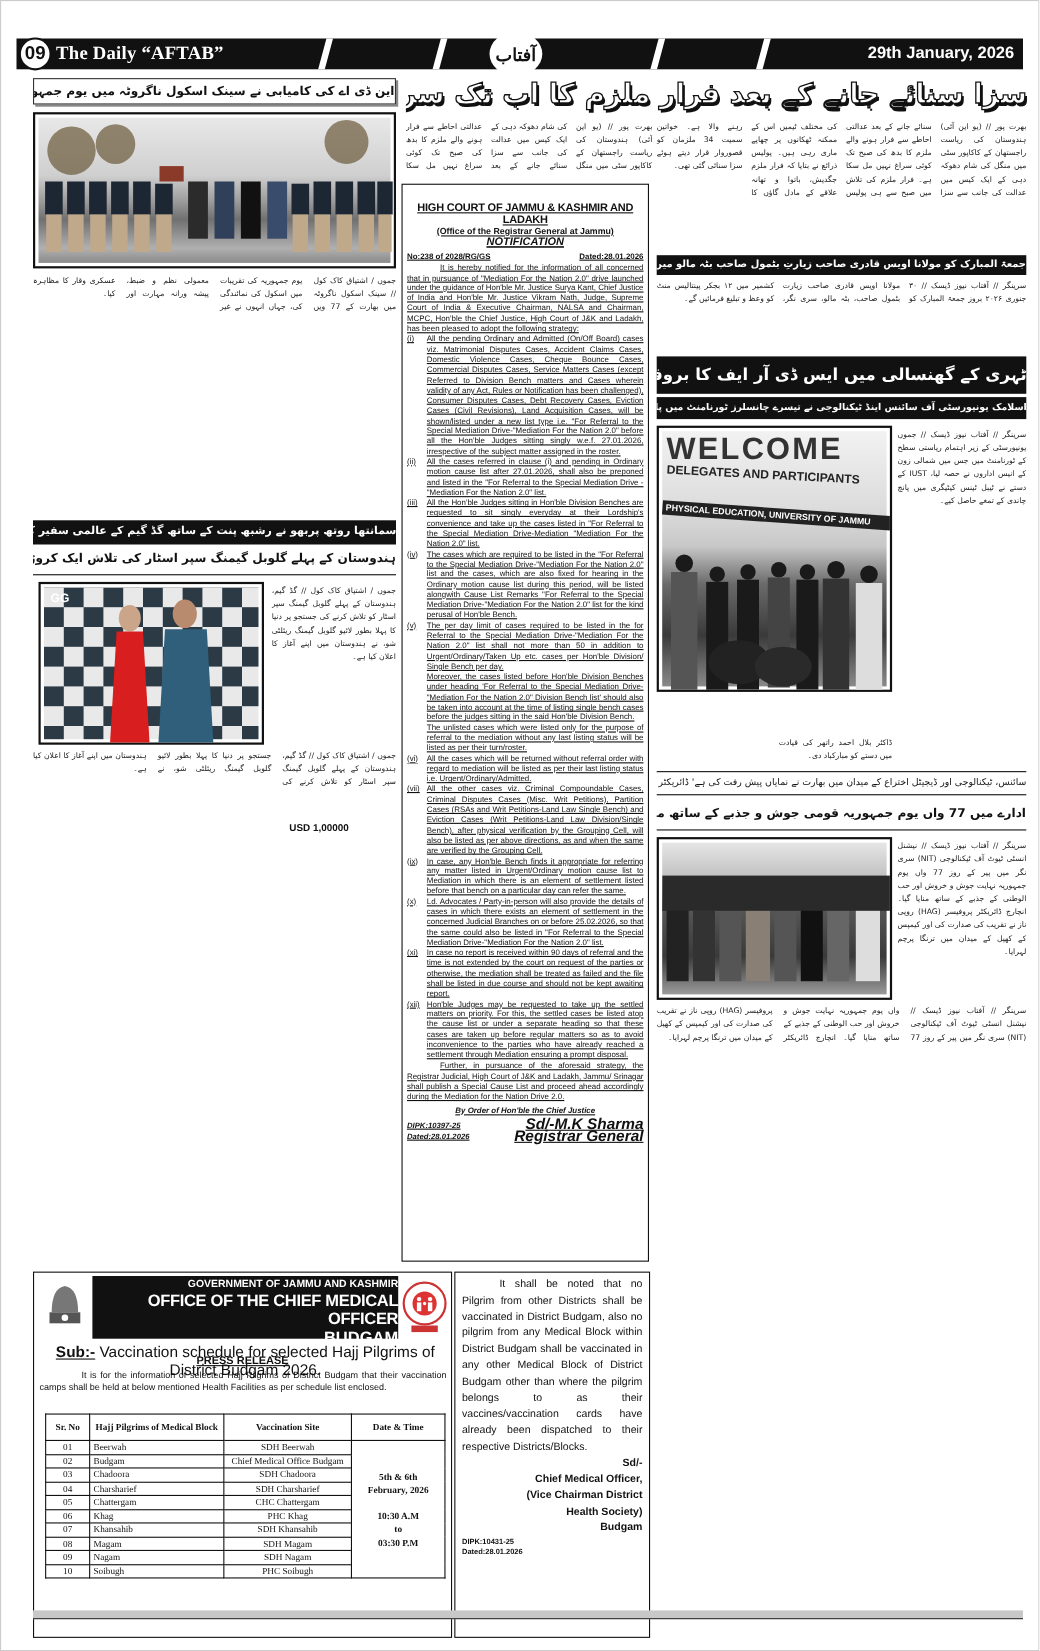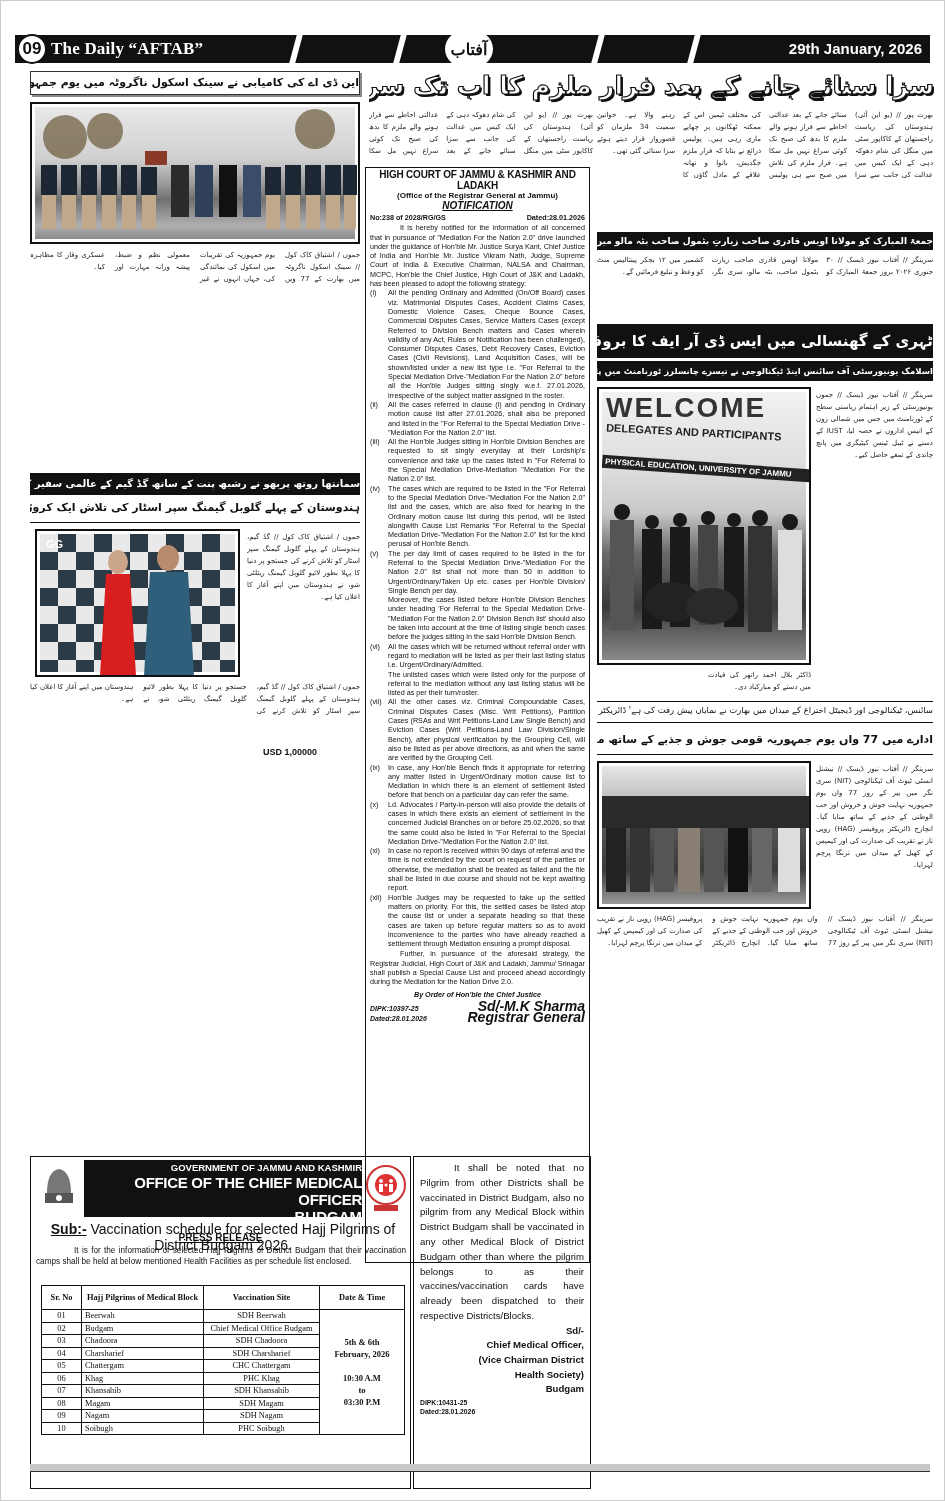--- a/index.html
+++ b/index.html
@@ -18,21 +18,21 @@
   .urdu { direction: rtl; font-family: "DejaVu Sans", sans-serif; font-size: 7px; line-height: 12px; color: #222; text-align: justify; }
   .col-text { position: absolute; overflow: hidden; }
 
   .headline-box { position: absolute; border: 1px solid #333; background: #fff; direction: rtl; text-align: center; font-weight: bold; color: #111; overflow: hidden; white-space: nowrap; }
   .headline-dark { position: absolute; background: #111; color: #fff; direction: rtl; text-align: center; font-weight: bold; overflow: hidden; white-space: nowrap; }
 
   .photo { position: absolute; border: 2px solid #111; overflow: hidden; }
   .photo-inner { position: absolute; left: 3px; top: 3px; right: 3px; bottom: 3px; }
 
   
-  .notice { position: absolute; left: 364px; top: 166px; width: 225px; height: 1096px; border: 1.5px solid #111; padding: 1px 4px; font-family: "Liberation Sans", sans-serif; font-size: 7.2px; line-height: 9.3px; color: #111; overflow: hidden; }
+  .notice { position: absolute; left: 364px; top: 166px; width: 225px; height: 980px; border: 1.5px solid #111; padding: 16px 4px; font-family: "Liberation Sans", sans-serif; font-size: 7.2px; line-height: 9.3px; color: #111; overflow: hidden; text-decoration: underline; }
   .notice h2 { font: bold 10px "Liberation Sans", sans-serif; text-align: center; letter-spacing: -0.2px; }
   .notice h3 { font: bold 8px "Liberation Sans", sans-serif; text-align: center; }
   .notice h4 { font: bold italic 10px "Liberation Sans", sans-serif; text-align: center; text-decoration: underline; }
   .notice .refline { display: flex; justify-content: space-between; font-weight: bold; margin-top: 2px; }
   .notice p { text-align: justify; margin-top: 1px; }
   .notice .indent { text-indent: 30px; }
   .notice ol { list-style: none; }
   .notice li { display: flex; text-align: justify; }
   .notice li .n { width: 18px; flex: none; }
   .notice li .t { flex: 1; }
@@ -183,26 +183,26 @@
         </li>
       <li>
           <span class="n">(v)</span>
           <span class="t">The per day limit of cases required to be listed in the for Referral to the Special Mediation Drive-"Mediation For the Nation 2.0" list shall not more than 50 in addition to Urgent/Ordinary/Taken Up etc. cases per Hon'ble Division/ Single Bench per day.</span>
         </li>
       <li>
           <span class="n"></span>
           <span class="t">Moreover, the cases listed before Hon'ble Division Benches under heading 'For Referral to the Special Mediation Drive-"Mediation For the Nation 2.0" Division Bench list' should also be taken into account at the time of listing single bench cases before the judges sitting in the said Hon'ble Division Bench.</span>
         </li>
       <li>
+          <span class="n"></span>
+          <span class="t">The unlisted cases which were listed only for the purpose of referral to the mediation without any last listing status will be listed as per their turn/roster.</span>
+        </li>
+      <li>
           <span class="n">(vi)</span>
           <span class="t">All the cases which will be returned without referral order with regard to mediation will be listed as per their last listing status i.e. Urgent/Ordinary/Admitted.</span>
-        </li>
-      <li>
-          <span class="n"></span>
-          <span class="t">The unlisted cases which were listed only for the purpose of referral to the mediation without any last listing status will be listed as per their turn/roster.</span>
         </li>
       <li>
           <span class="n">(vii)</span>
           <span class="t">All the other cases viz. Criminal Compoundable Cases, Criminal Disputes Cases (Misc. Writ Petitions), Partition Cases (RSAs and Writ Petitions-Land Law Single Bench) and Eviction Cases (Writ Petitions-Land Law Division/Single Bench), after physical verification by the Grouping Cell, will also be listed as per above directions, as and when the same are verified by the Grouping Cell.</span>
         </li>
       <li>
           <span class="n">(ix)</span>
           <span class="t">In case, any Hon'ble Bench finds it appropriate for referring any matter listed in Urgent/Ordinary motion cause list to Mediation in which there is an element of settlement listed before that bench on a particular day can refer the same.</span>
         </li>
       <li>
@@ -232,21 +232,21 @@
     </div>
   </div>
 
   <div class="headline-dark" style="left:596px; top:231px; width:336px; height:18px; font-size:9px; line-height:18px;">جمعۃ المبارک کو مولانا اویس قادری صاحب زیارتِ بٹمول صاحب بٹہ مالو میں واعظ و تبلیغ فرمائیں گے</div>
   <div class="col-text urdu" style="left:596px; top:253px; width:336px; height:68px; column-count:3; column-gap:8px;">سرینگر // آفتاب نیوز ڈیسک // ۳۰ جنوری ۲۰۲۶ بروز جمعۃ المبارک کو مولانا اویس قادری صاحب زیارت بٹمول صاحب، بٹہ مالو، سری نگر، کشمیر میں ۱۲ بجکر پینتالیس منٹ کو وعظ و تبلیغ فرمائیں گے۔</div>
 
   <div class="headline-dark" style="left:596px; top:323px; width:336px; height:34px; font-size:15px; line-height:34px;">ٹہری کے گھنسالی میں ایس ڈی آر ایف کا بروقت امدادی آپریشن،</div>
 
   <div class="headline-dark" style="left:596px; top:360px; width:336px; height:20px; font-size:8.5px; line-height:20px;">اسلامک یونیورسٹی آف سائنس اینڈ ٹیکنالوجی نے تیسرے چانسلرز ٹورنامنٹ میں پانچ تمغے جیتے ہیں</div>
 
-  <div class="photo" style="left:596px; top:386px; width:214px; height:278px;">
+  <div class="photo" style="left:596px; top:386px; width:214px; height:242px;">
     <div class="photo-inner" style="background:linear-gradient(180deg,#f2f2f2 0%,#dcdcdc 30%,#c8c8c8 45%,#6a6a6a 60%,#3a3a3a 80%,#8a8a8a 100%);">
       <div style="position:absolute; left:4px; top:0; font:bold 28px 'Liberation Sans', sans-serif; color:#333; letter-spacing:2px; white-space:nowrap;">WELCOME</div>
       <div style="position:absolute; left:4px; top:34px; font:bold 11px 'Liberation Sans', sans-serif; color:#222; white-space:nowrap; transform:rotate(3deg);">DELEGATES AND PARTICIPANTS</div>
       <div style="position:absolute; left:0; top:70px; width:208px; font:bold 8px 'Liberation Sans', sans-serif; color:#fff; background:#222; padding:2px 3px; white-space:nowrap; overflow:hidden; transform:rotate(4deg);">PHYSICAL EDUCATION, UNIVERSITY OF JAMMU</div>
       <svg width="208" height="272" viewBox="0 0 208 272" style="position:absolute; left:0; top:0;">
         <g fill="#1a1a1a">
           <circle cx="20" cy="120" r="8"></circle>
             <rect x="8" y="128" width="24" height="110" fill="#555"></rect>
           <circle cx="50" cy="130" r="7"></circle>
             <rect x="40" y="137" width="20" height="100"></rect>

